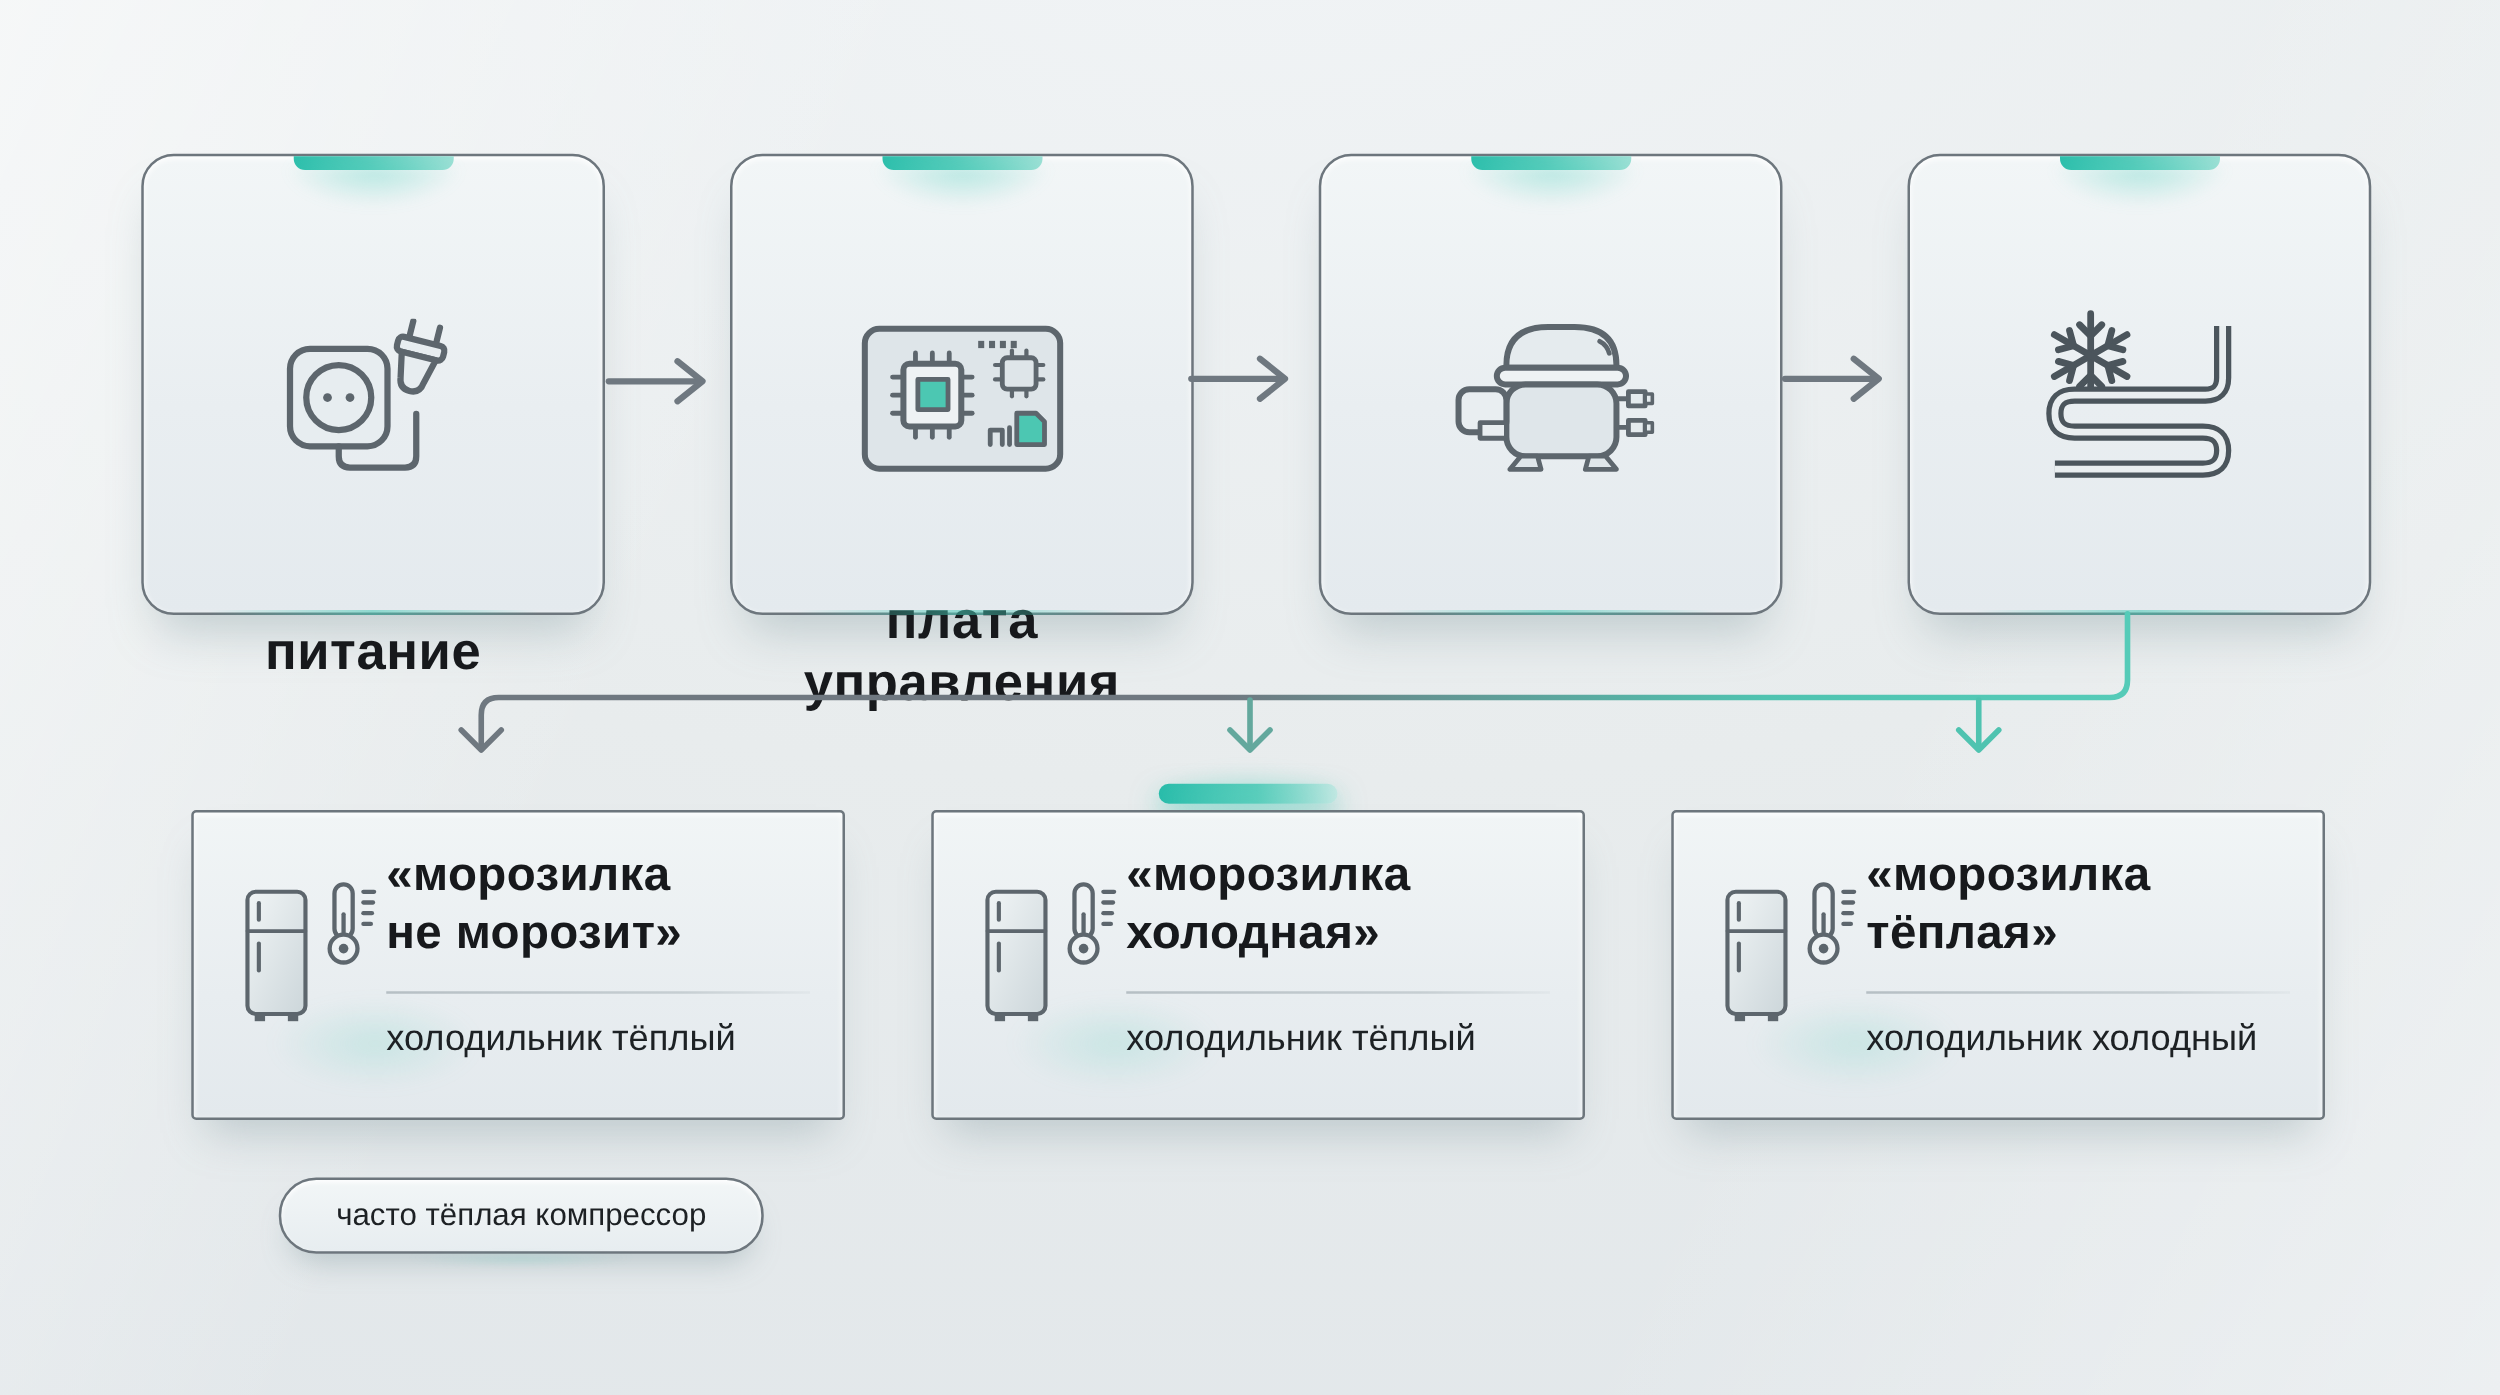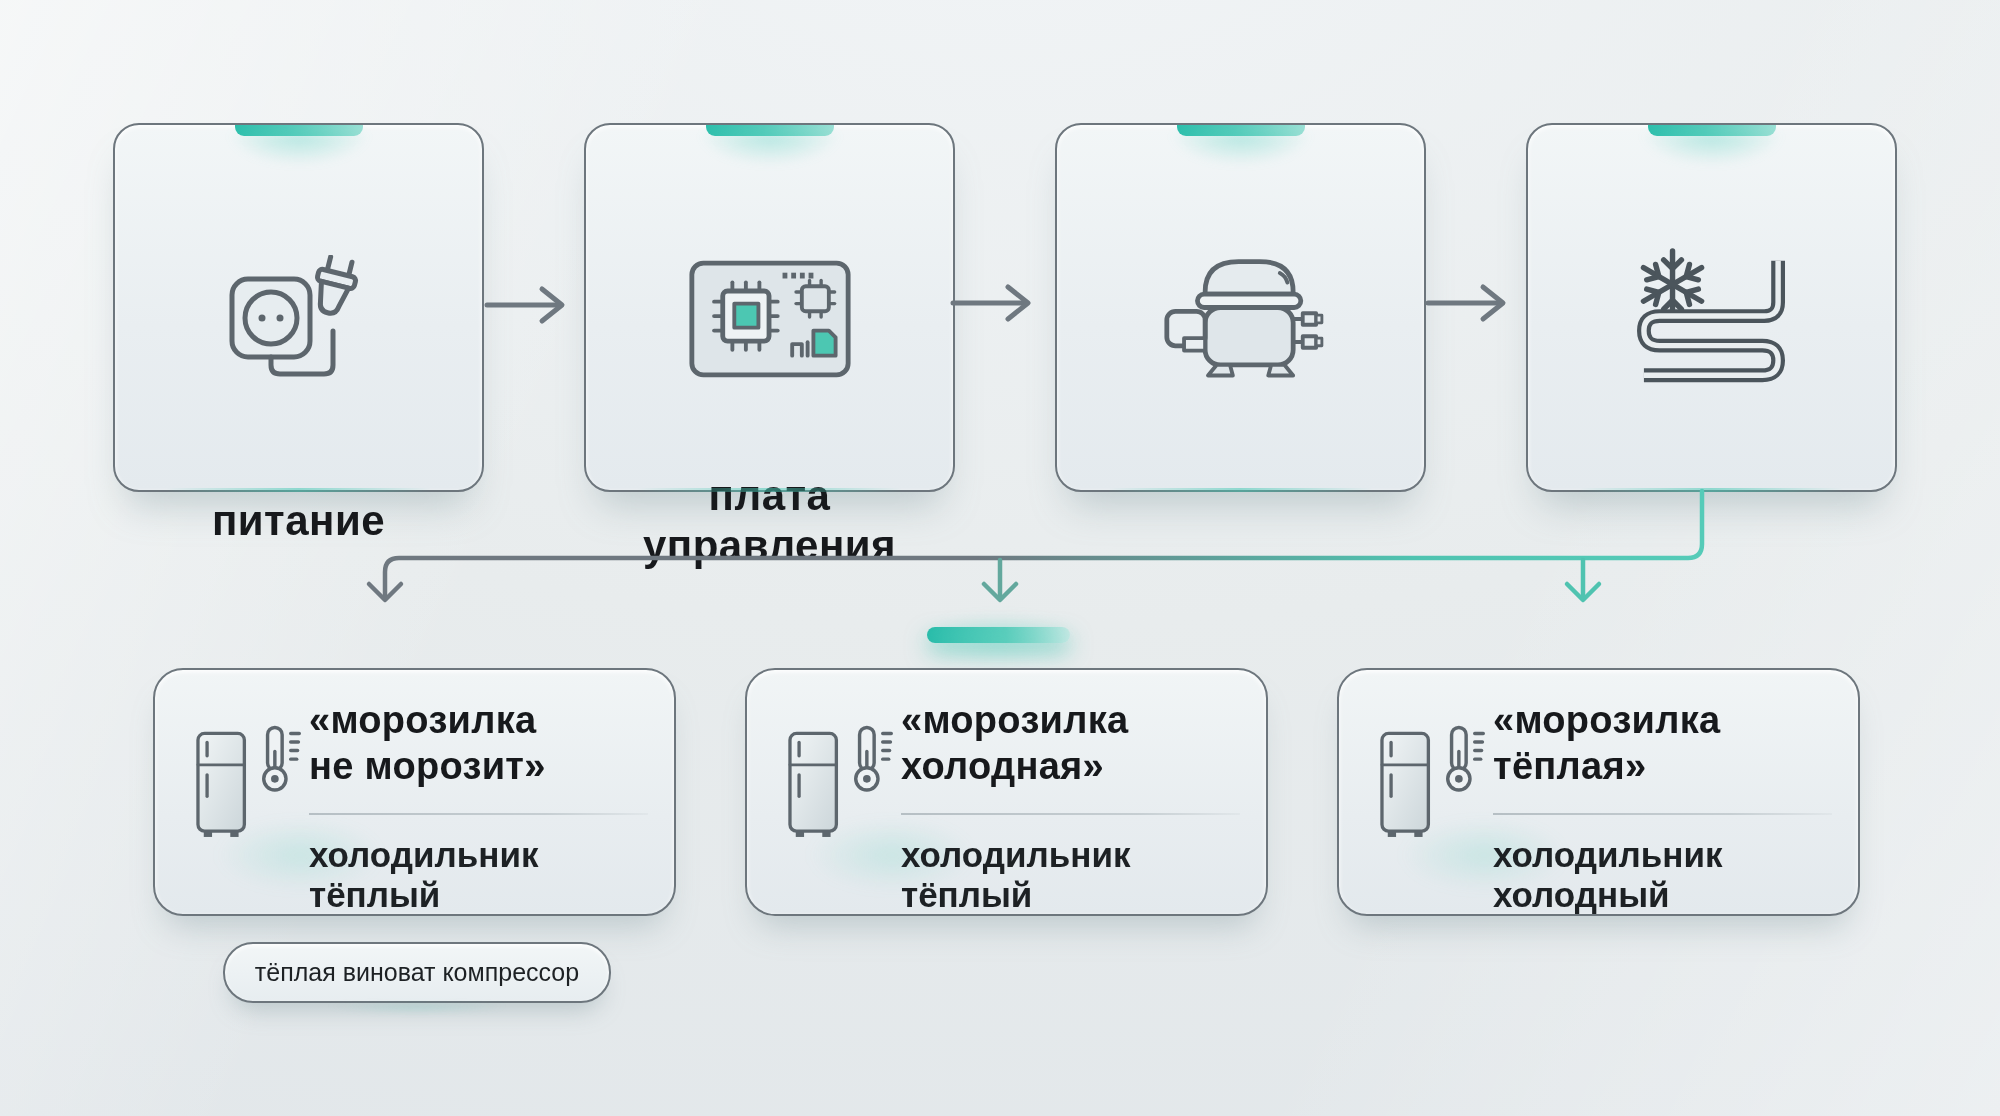--- a/index.html
+++ b/index.html
@@ -35,32 +35,32 @@
 
   
   .mid-notch{position:absolute;left:927px;top:627px;width:143px;height:16px;border-radius:9px;
     background:linear-gradient(90deg,#28bcaa 0%,#59ccbb 55%,rgba(165,229,219,.55) 100%);
     box-shadow:0 10px 22px rgba(60,196,176,.5);}
   .mid-notch::after{content:"";position:absolute;top:-18px;left:-30px;right:-30px;height:60px;
     background:radial-gradient(55% 60% at 50% 50%, rgba(90,210,190,.30), rgba(90,210,190,0) 70%);filter:blur(6px);}
 
   
   .symptom-card{
-    position:absolute;top:668px;width:519px;height:244px;border-radius:30px;
+    position:absolute;top:648px;width:519px;height:244px;border-radius:4px;
     border:2.5px solid #6d767d;
     background:linear-gradient(180deg,#f1f5f6 0%, #e8edf0 60%, #e3e9ed 100%);
     box-shadow:0 22px 32px -12px rgba(125,150,155,.38), inset 0 2px 5px rgba(255,255,255,.95);
   }
   .symptom-card .icon-glow{position:absolute;left:30px;bottom:14px;width:230px;height:90px;pointer-events:none;
     background:radial-gradient(50% 55% at 50% 50%, rgba(85,205,185,.20), rgba(85,205,185,0) 72%);filter:blur(7px);}
   .symptom-icons{position:absolute;left:38px;top:53px;display:flex;align-items:flex-start;gap:8px;}
   .symptom-text{position:absolute;left:154px;top:28px;right:26px;}
   .symptom-title{font-size:38px;font-weight:700;line-height:1.2;white-space:pre-line;letter-spacing:.3px;}
   .symptom-divider{height:2px;background:linear-gradient(90deg,#b6bfc4,#c6ced2 70%,rgba(198,206,210,.2));border:0;margin:24px 0 20px 0;}
-  .symptom-sub{font-size:35px;font-weight:700;color:#1d2124;}
+  .symptom-sub{font-size:29px;font-weight:400;color:#1d2124;}
 
   
   .pill{
     position:absolute;top:942px;height:57px;border-radius:30px;border:2.5px solid #6d767d;
     background:linear-gradient(180deg,#f2f6f7 0%, #e7edf0 100%);
     display:flex;align-items:center;justify-content:center;
     font-size:25px;color:#1d2124;
     box-shadow:0 16px 24px -10px rgba(120,145,150,.40), inset 0 2px 4px rgba(255,255,255,.9);
   }
   .pill::after{content:"";position:absolute;left:18%;right:18%;bottom:-14px;height:10px;
@@ -325,15 +325,15 @@
       </svg>
     </div>
     <div class="symptom-text">
       <div class="symptom-title">«морозилка
 тёплая»</div>
       <hr class="symptom-divider">
       <div class="symptom-sub">холодильник холодный</div>
     </div>
   </div>
 
-  <div class="pill" style="left:223px;width:384px">тёплая виноват компрессор</div>
+  <div class="pill" style="left:223px;width:384px">часто тёплая компрессор</div>
 
 </div>
 
 </body></html>

